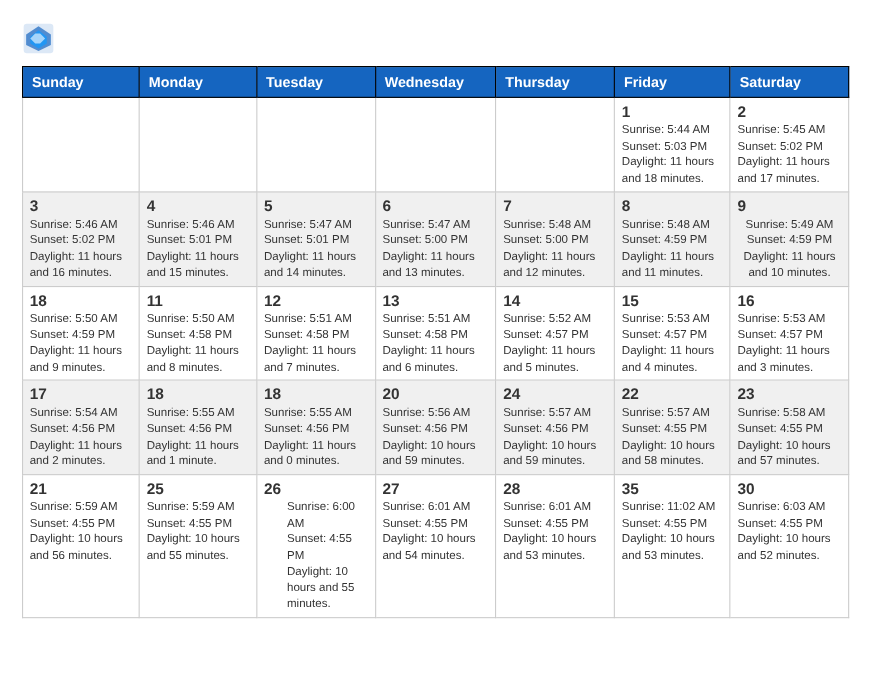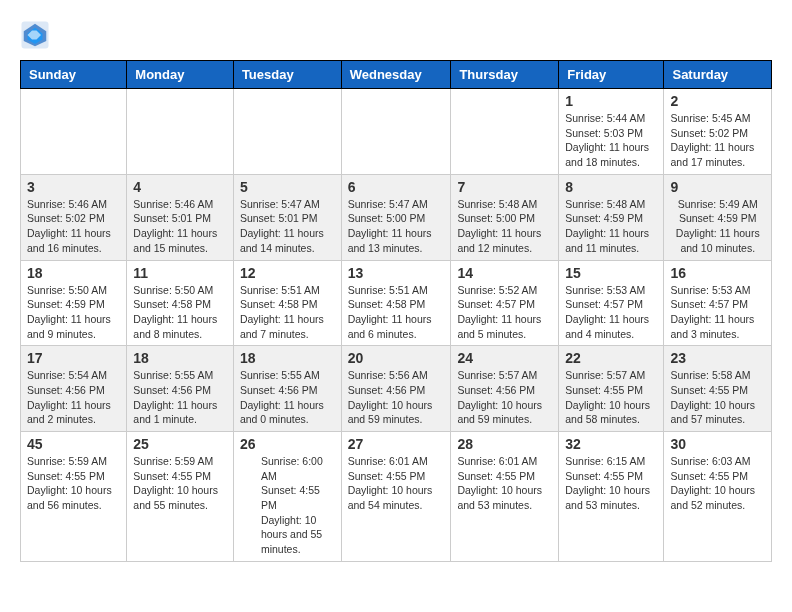--- a/index.html
+++ b/index.html
@@ -202,21 +202,21 @@
           </td>
           <td>
             <span class="day-num">23</span>
             <div class="day-info" style="white-space: pre-line;">Sunrise: 5:58 AM
 Sunset: 4:55 PM
 Daylight: 10 hours and 57 minutes.</div>
           </td>
         </tr>
         <tr class="row-white">
           <td>
-            <span class="day-num">45</span>
+            <span class="day-num">21</span>
             <div class="day-info" style="white-space: pre-line;">Sunrise: 5:59 AM
 Sunset: 4:55 PM
 Daylight: 10 hours and 56 minutes.</div>
           </td>
           <td>
             <span class="day-num">25</span>
             <div class="day-info" style="white-space: pre-line;">Sunrise: 5:59 AM
 Sunset: 4:55 PM
 Daylight: 10 hours and 55 minutes.</div>
           </td>
@@ -232,22 +232,22 @@
 Sunset: 4:55 PM
 Daylight: 10 hours and 54 minutes.</div>
           </td>
           <td>
             <span class="day-num">28</span>
             <div class="day-info" style="white-space: pre-line;">Sunrise: 6:01 AM
 Sunset: 4:55 PM
 Daylight: 10 hours and 53 minutes.</div>
           </td>
           <td>
-            <span class="day-num">32</span>
-            <div class="day-info" style="white-space: pre-line;">Sunrise: 6:15 AM
+            <span class="day-num">35</span>
+            <div class="day-info" style="white-space: pre-line;">Sunrise: 11:02 AM
 Sunset: 4:55 PM
 Daylight: 10 hours and 53 minutes.</div>
           </td>
           <td>
             <span class="day-num">30</span>
             <div class="day-info" style="white-space: pre-line;">Sunrise: 6:03 AM
 Sunset: 4:55 PM
 Daylight: 10 hours and 52 minutes.</div>
           </td>
         </tr>

